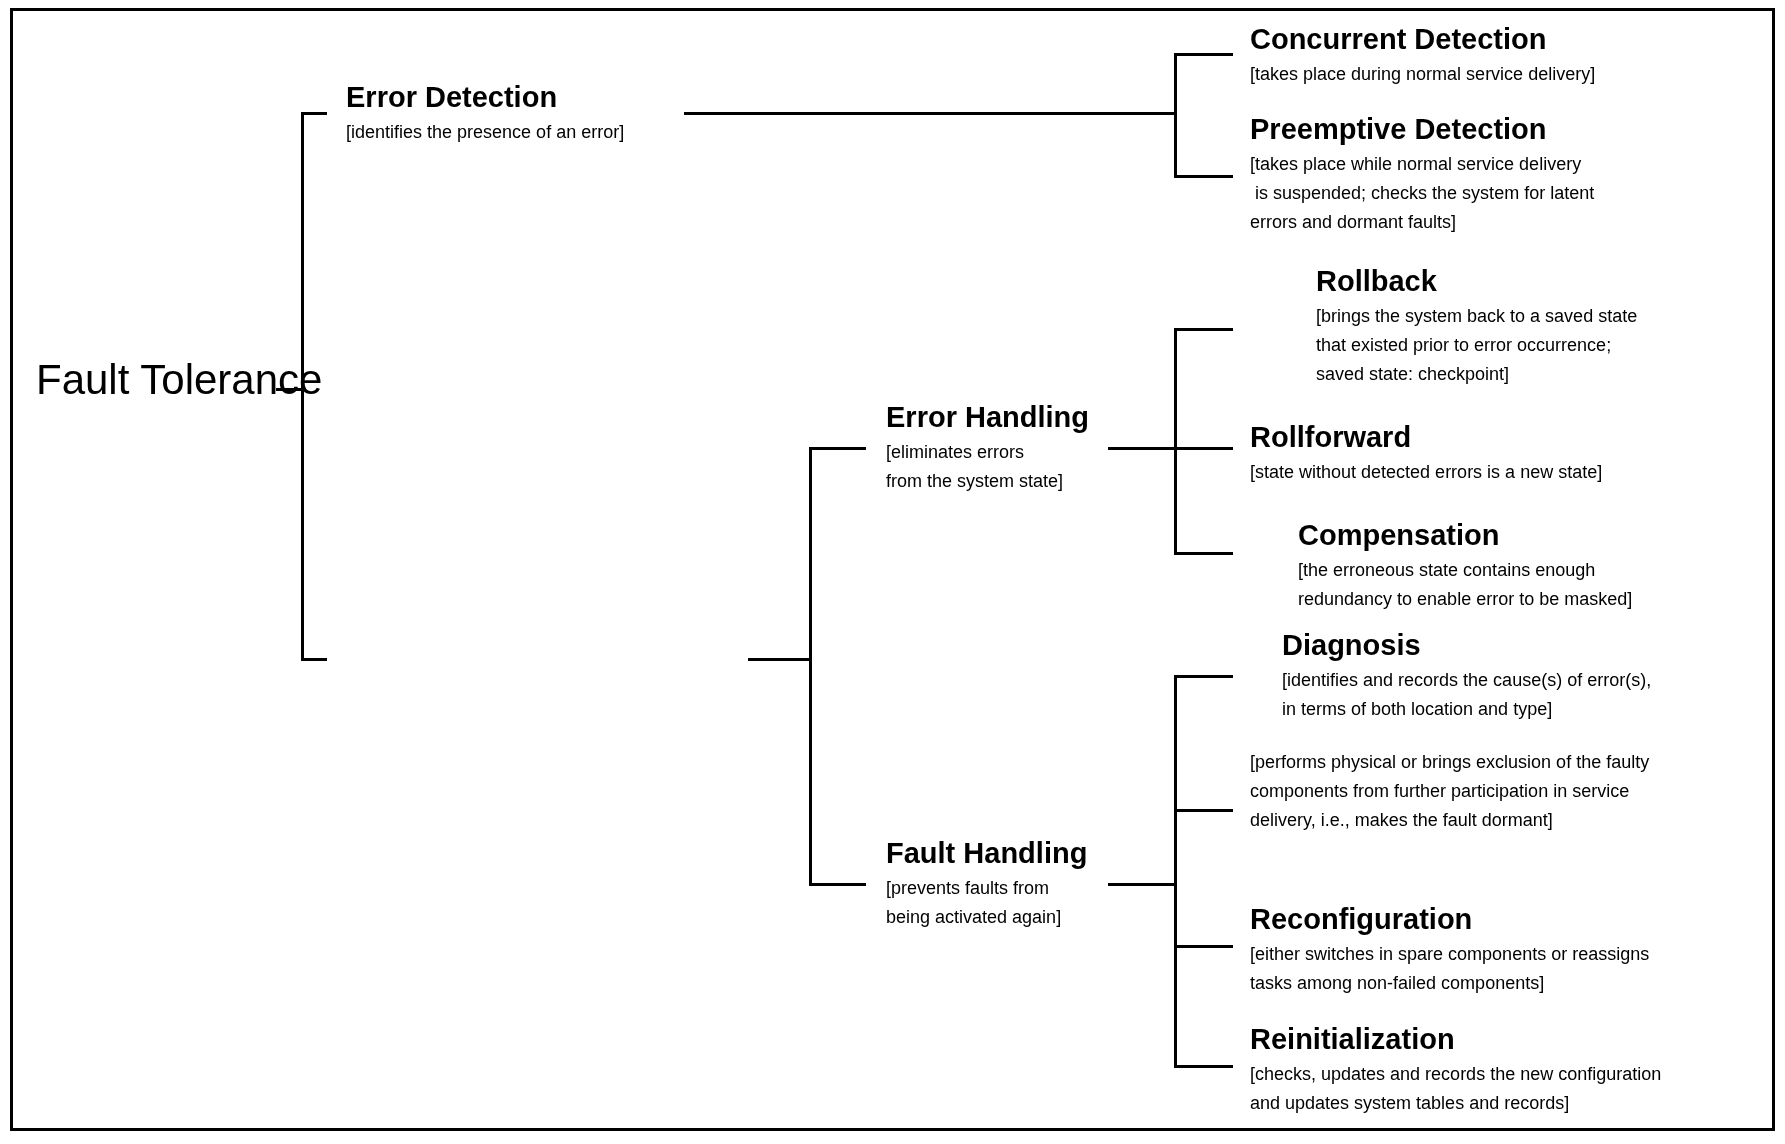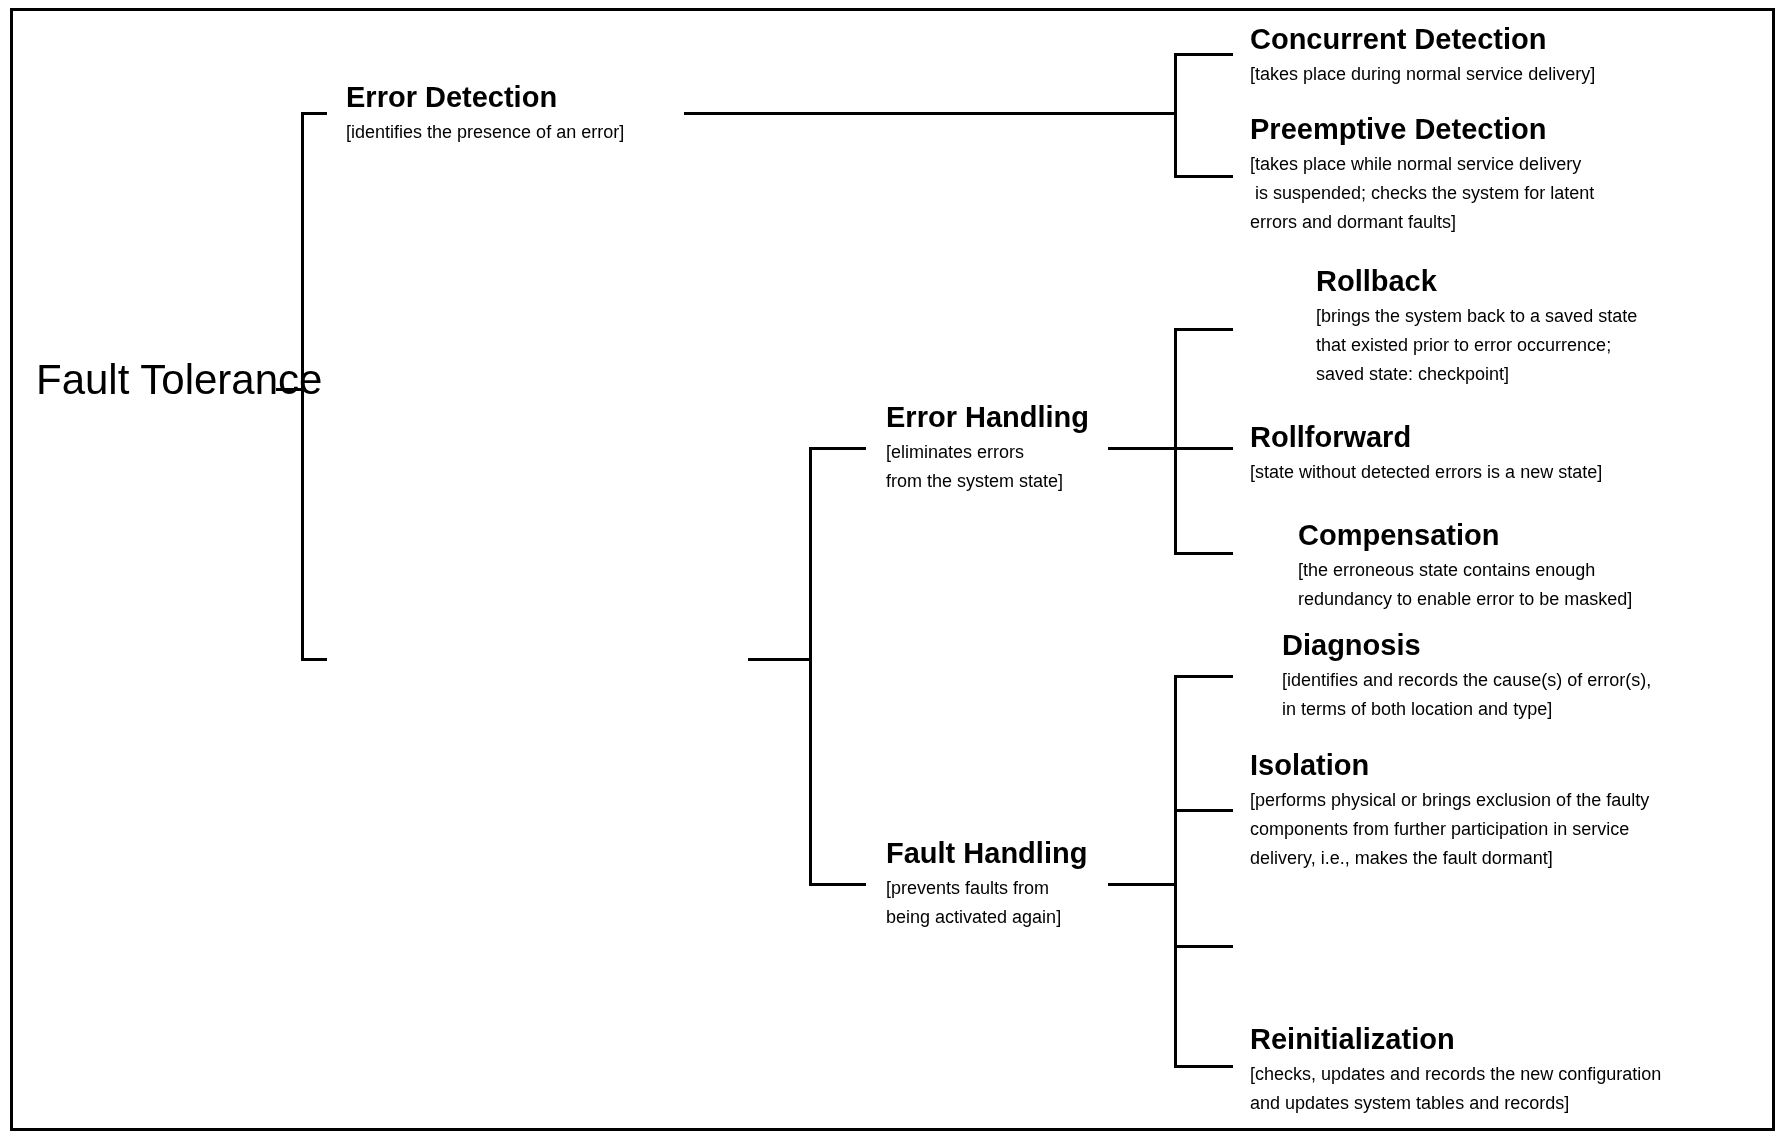--- a/index.html
+++ b/index.html
@@ -100,26 +100,30 @@
     <div class="dl">redundancy to enable error to be masked]</div>
   </div>
 
   <div class="node" style="left:1250px; top:628px;margin-left:32px;">
     <div class="title">Diagnosis</div>
     <div class="dl">[identifies and records the cause(s) of error(s),</div>
     <div class="dl">in terms of both location and type]</div>
   </div>
 
   <div class="node" style="left:1250px; top:748px;">
-    <div class="title">Isolation</div>
     <div class="dl">[performs physical or brings exclusion of the faulty</div>
     <div class="dl">components from further participation in service</div>
     <div class="dl">delivery, i.e., makes the fault dormant]</div>
   </div>
 
+  <div class="node" style="left:1250px; top:902px;">
+    <div class="title">Reconfiguration</div>
+    <div class="dl">[either switches in spare components or reassigns</div>
+    <div class="dl">tasks among non-failed components]</div>
+  </div>
 
   <div class="node" style="left:1250px; top:1022px;">
     <div class="title">Reinitialization</div>
     <div class="dl">[checks, updates and records the new configuration</div>
     <div class="dl">and updates system tables and records]</div>
   </div>
 
   <div class="hl" style="left:276px; top:388px; width:28px;"></div>
   <div class="vl" style="left:301px; top:112px; height:549px;"></div>
   <div class="hl" style="left:301px; top:112px; width:26px;"></div>

